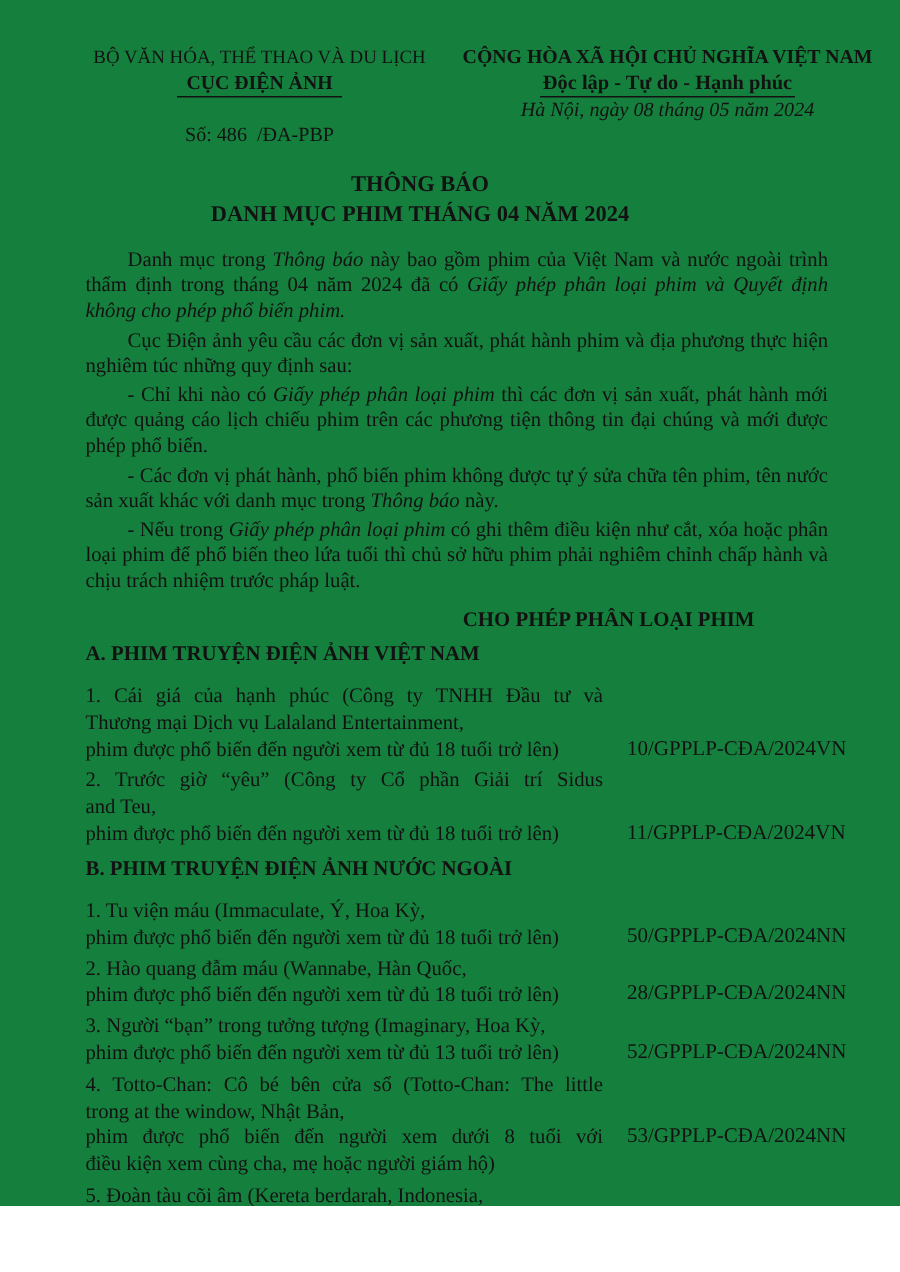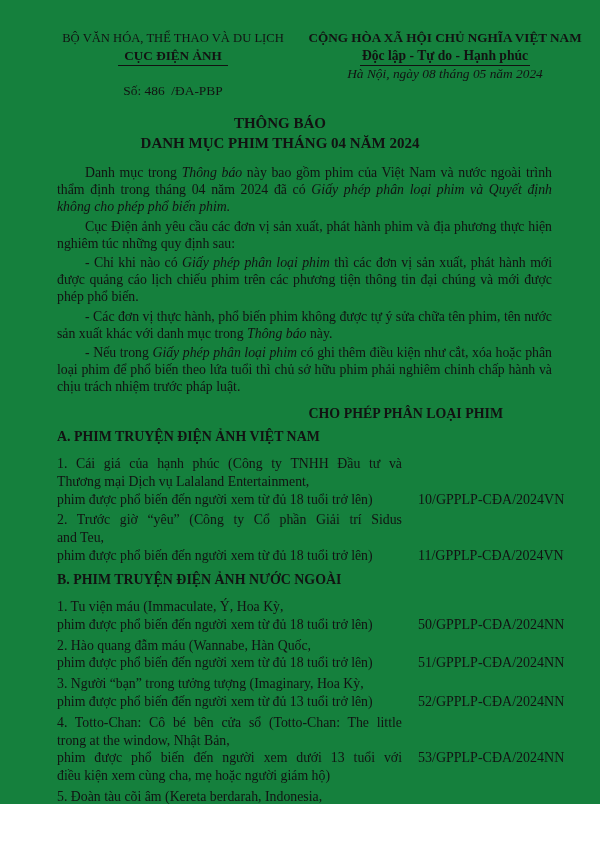--- a/index.html
+++ b/index.html
@@ -55,21 +55,21 @@
     <div class="title-block">
       <div>THÔNG BÁO</div>
       <div>DANH MỤC PHIM THÁNG 04 NĂM 2024</div>
     </div>
 
     <div class="body">
       <div>
           <p class="para"><span>Danh mục trong </span><i>Thông báo</i><span> này bao gồm phim của Việt Nam và nước ngoài trình thẩm định trong tháng 04 năm 2024 đã có </span><i>Giấy phép phân loại phim và Quyết định không cho phép phổ biến phim.</i></p>
           <p class="para"><span>Cục Điện ảnh yêu cầu các đơn vị sản xuất, phát hành phim và địa phương thực hiện nghiêm túc những quy định sau:</span></p>
           <p class="para"><span>- Chỉ khi nào có </span><i>Giấy phép phân loại phim</i><span> thì các đơn vị sản xuất, phát hành mới được quảng cáo lịch chiếu phim trên các phương tiện thông tin đại chúng và mới được phép phổ biến.</span></p>
-          <p class="para"><span>- Các đơn vị thực hành, phổ biến phim không được tự ý sửa chữa tên phim, tên nước sản xuất khác với danh mục trong </span><i>Thông báo</i><span> này.</span></p>
+          <p class="para"><span>- Các đơn vị phát hành, phổ biến phim không được tự ý sửa chữa tên phim, tên nước sản xuất khác với danh mục trong </span><i>Thông báo</i><span> này.</span></p>
           <p class="para"><span>- Nếu trong </span><i>Giấy phép phân loại phim</i><span> có ghi thêm điều kiện như cắt, xóa hoặc phân loại phim để phổ biến theo lứa tuổi thì chủ sở hữu phim phải nghiêm chỉnh chấp hành và chịu trách nhiệm trước pháp luật.</span></p>
         </div>
       <div class="center-heading">CHO PHÉP PHÂN LOẠI PHIM</div>
       <div>
           <div class="sec-heading">A. PHIM TRUYỆN ĐIỆN ẢNH VIỆT NAM</div>
           <div class="entry">
             <div class="line just">1. Cái giá của hạnh phúc (Công ty TNHH Đầu tư và</div>
             <div class="line">Thương mại Dịch vụ Lalaland Entertainment,</div>
             <div class="class-row">
               <div class="line">phim được phổ biến đến người xem từ đủ 18 tuổi trở lên)</div>
@@ -89,35 +89,35 @@
             <div class="line">1. Tu viện máu (Immaculate, Ý, Hoa Kỳ,</div>
             <div class="class-row">
               <div class="line">phim được phổ biến đến người xem từ đủ 18 tuổi trở lên)</div>
               <div class="license">50/GPPLP-CĐA/2024NN</div>
             </div>
           </div>
           <div class="entry">
             <div class="line">2. Hào quang đẫm máu (Wannabe, Hàn Quốc,</div>
             <div class="class-row">
               <div class="line">phim được phổ biến đến người xem từ đủ 18 tuổi trở lên)</div>
-              <div class="license">51/GPPLP-CĐA/2024NN</div>
+              <div class="license">28/GPPLP-CĐA/2024NN</div>
             </div>
           </div>
           <div class="entry">
             <div class="line">3. Người “bạn” trong tưởng tượng (Imaginary, Hoa Kỳ,</div>
             <div class="class-row">
               <div class="line">phim được phổ biến đến người xem từ đủ 13 tuổi trở lên)</div>
               <div class="license">52/GPPLP-CĐA/2024NN</div>
             </div>
           </div>
           <div class="entry">
             <div class="line just">4. Totto-Chan: Cô bé bên cửa sổ (Totto-Chan: The little</div>
             <div class="line">trong at the window, Nhật Bản,</div>
             <div class="class-row">
-              <div class="line just">phim được phổ biến đến người xem dưới 13 tuổi với</div>
+              <div class="line just">phim được phổ biến đến người xem dưới 8 tuổi với</div>
               <div class="license">53/GPPLP-CĐA/2024NN</div>
             </div>
             <div class="line">điều kiện xem cùng cha, mẹ hoặc người giám hộ)</div>
           </div>
           <div class="entry">
             <div class="line">5. Đoàn tàu cõi âm (Kereta berdarah, Indonesia,</div>
           </div>
         </div>
     </div>
   </div>

